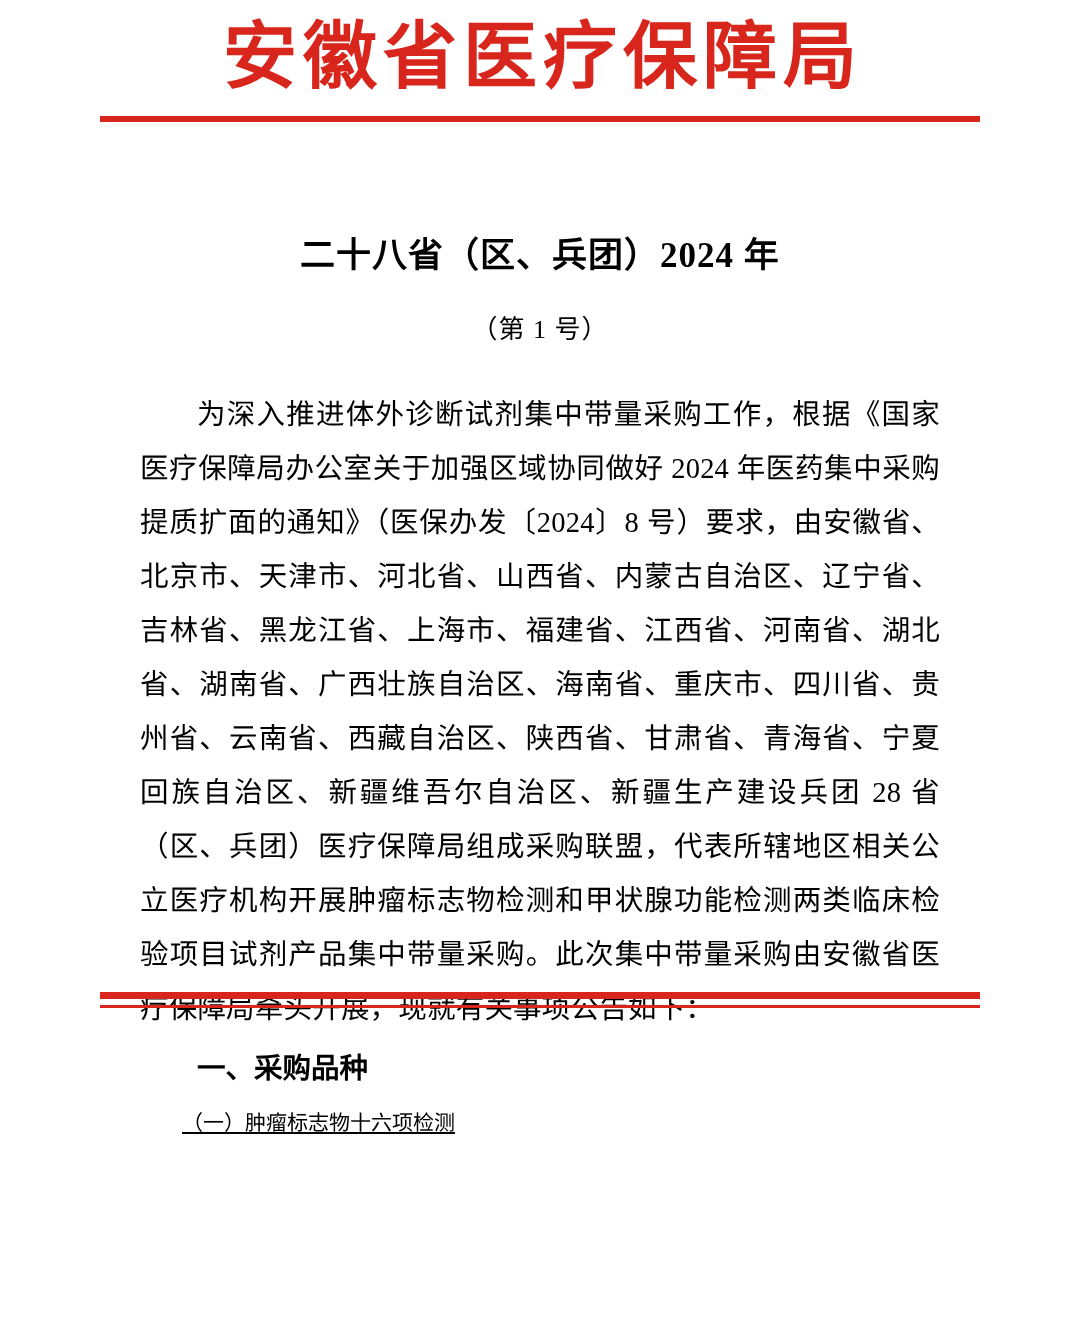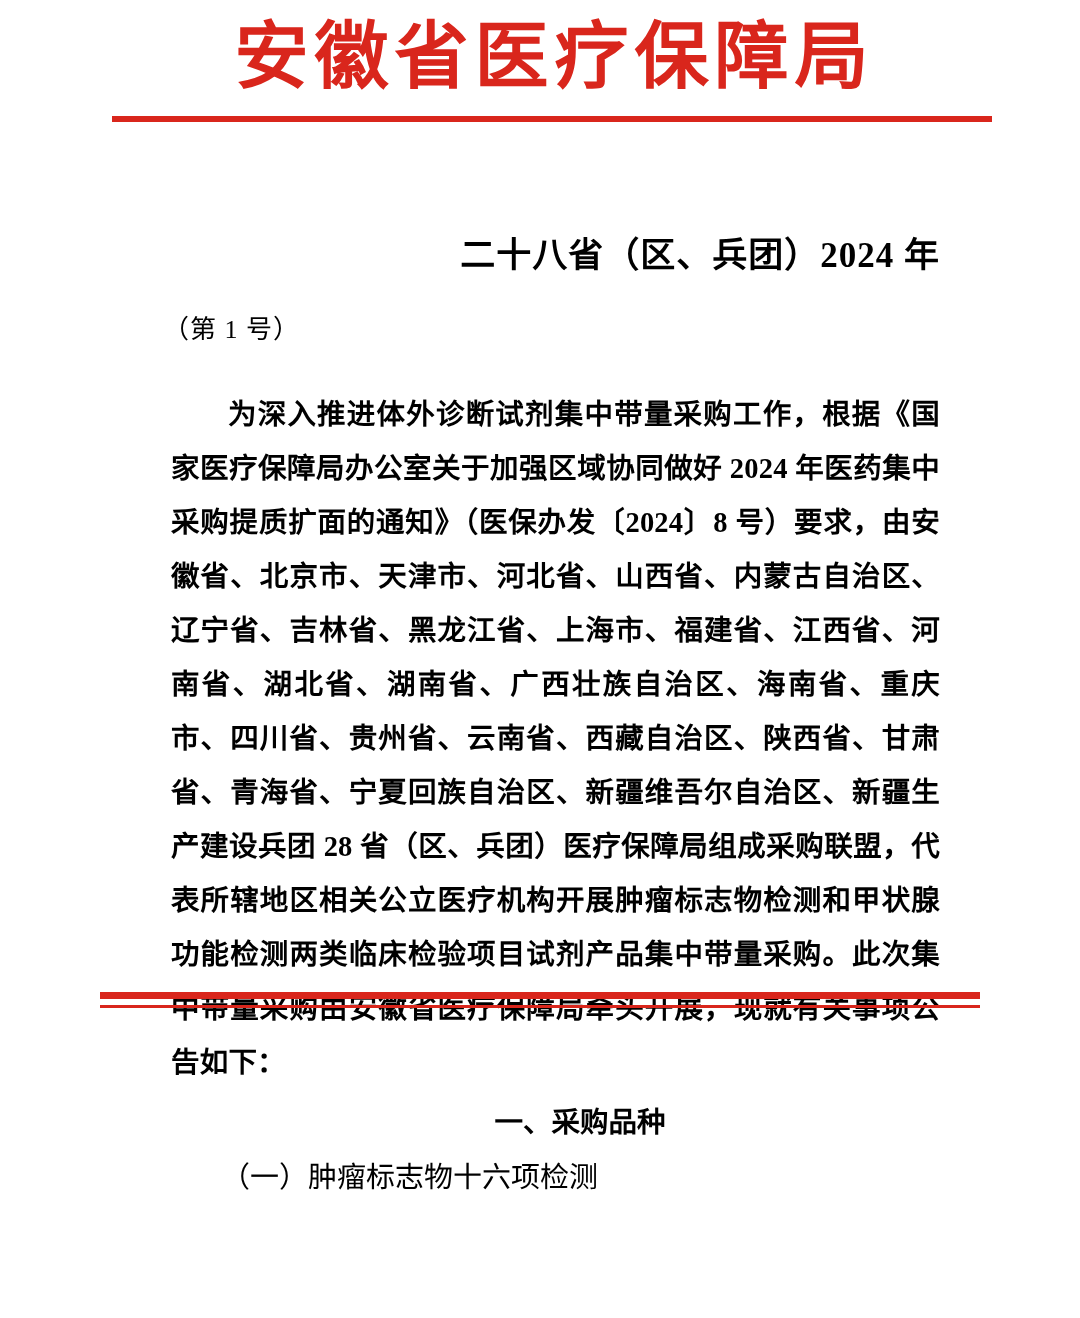--- a/index.html
+++ b/index.html
@@ -14,21 +14,20 @@
     color: #000000;
     position: relative;
     overflow: hidden;
   }
   .page {
     width: 1080px;
     height: 1022px;
     position: relative;
     background: #ffffff;
     box-sizing: border-box;
-    padding-left: 23px;
   }
 
   
   .masthead {
     padding-top: 14px;
     text-align: center;
   }
   .masthead-title {
     color: #d9261c;
     font-family: "Liberation Serif", "DejaVu Serif", serif;
@@ -46,64 +45,64 @@
     height: 6px;
     background: #d9261c;
   }
 
   
   .doc-body {
     padding: 0 140px 0 140px;
     box-sizing: border-box;
   }
   .doc-title {
-    text-align: right;
+    text-align: center;
     font-weight: bold;
     font-size: 35px;
     line-height: 56px;
     letter-spacing: 1px;
     margin: 106px 0 0 0;
     padding: 0;
   }
   .doc-title .line {
     display: block;
     white-space: nowrap;
   }
   .doc-number {
+    text-align: center;
     font-size: 26px;
     line-height: 40px;
     margin: 26px 0 0 0;
     letter-spacing: 1px;
   }
 
   .para {
     font-size: 28.5px;
     line-height: 54px;
     text-align: justify;
     text-justify: inter-ideograph;
-    margin: 38px 0 0 8px;
+    margin: 38px 0 0 0;
     letter-spacing: 0.2px;
-    font-weight: bold;
   }
   .para.indent {
     text-indent: 2em;
   }
   .heading {
     font-size: 28.5px;
     line-height: 54px;
     font-weight: bold;
     text-indent: 2em;
     margin: 6px 0 0 0;
-    text-align: center;
   }
   .subheading {
-    font-size: 29px;
+    font-size: 21px;
     line-height: 54px;
     text-indent: 2em;
     margin: 0;
+    text-decoration: underline;
   }
   .para.tight {
     margin-top: 0;
   }
 
   
   .footer-rules {
     position: absolute;
     left: 0;
     bottom: 14px;

